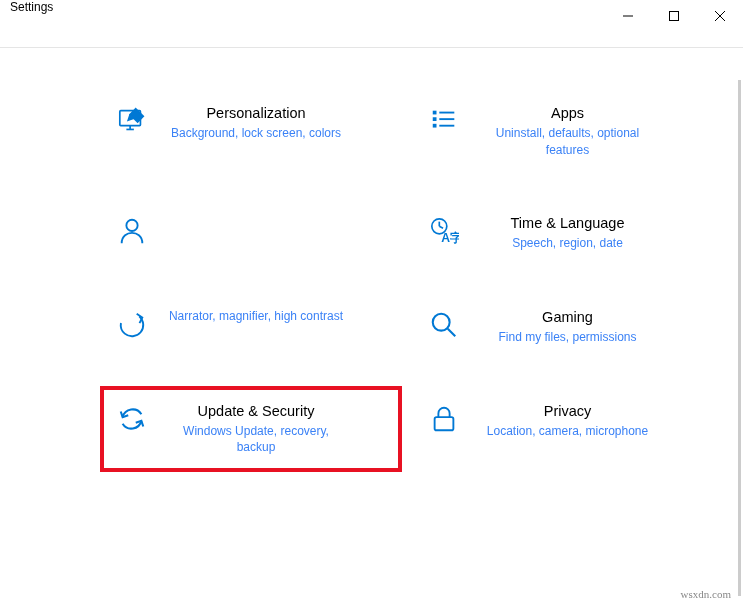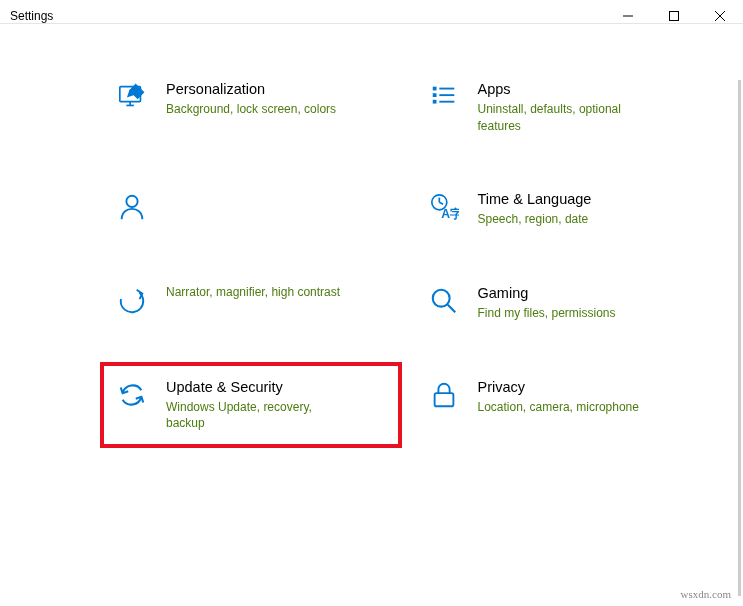--- a/index.html
+++ b/index.html
@@ -5,23 +5,23 @@
     * { margin: 0; padding: 0; box-sizing: border-box; }
     body {
       font-family: "Segoe UI", -apple-system, sans-serif;
       background: #fff;
       width: 743px;
       height: 606px;
       position: relative;
       overflow: hidden;
     }
     .titlebar {
-      height: 24px;
-      display: flex;
-      align-items: flex-end;
+      height: 48px;
+      display: flex;
+      align-items: flex-start;
       padding-left: 10px;
       border-bottom: 1px solid #e5e5e5;
     }
     .titlebar-title {
       font-size: 12px;
       color: #000;
     }
     .titlebar-controls {
       margin-left: auto;
       display: flex;
@@ -58,31 +58,31 @@
       width: 32px;
       height: 32px;
       flex-shrink: 0;
       color: #a21caf;
       display: flex;
       align-items: flex-start;
       justify-content: center;
       margin-top: 2px;
     }
     .setting-icon svg { width: 30px; height: 30px; }
-    .setting-text { flex: 1; max-width: 180px; }
+    .setting-text { flex: 1; max-width: 180px; text-align: center; }
     .setting-title {
       font-size: 14.5px;
       color: #000;
       font-weight: 400;
       line-height: 1.3;
       margin-bottom: 2px;
     }
     .setting-desc {
       font-size: 12px;
-      color: #4d7c0f;
+      color: #3b82f6;
       line-height: 1.4;
     }
     .highlighted {
       outline: 4px solid #e81123;
       outline-offset: 6px;
     }
     .update-item {
       grid-column: 1;
     }
     .scrollbar {

